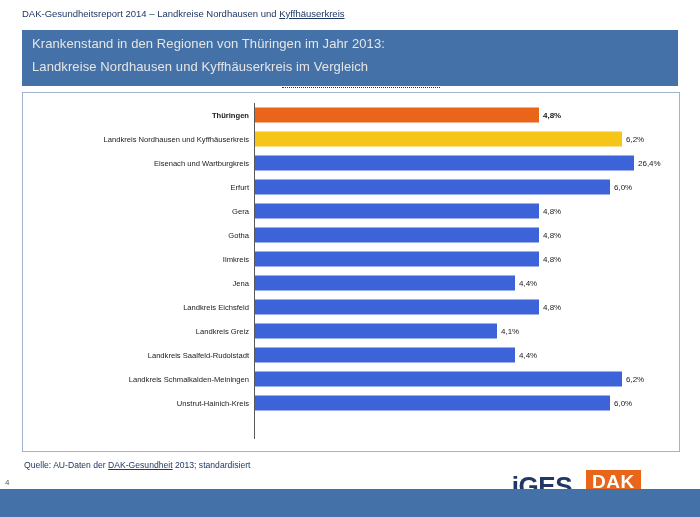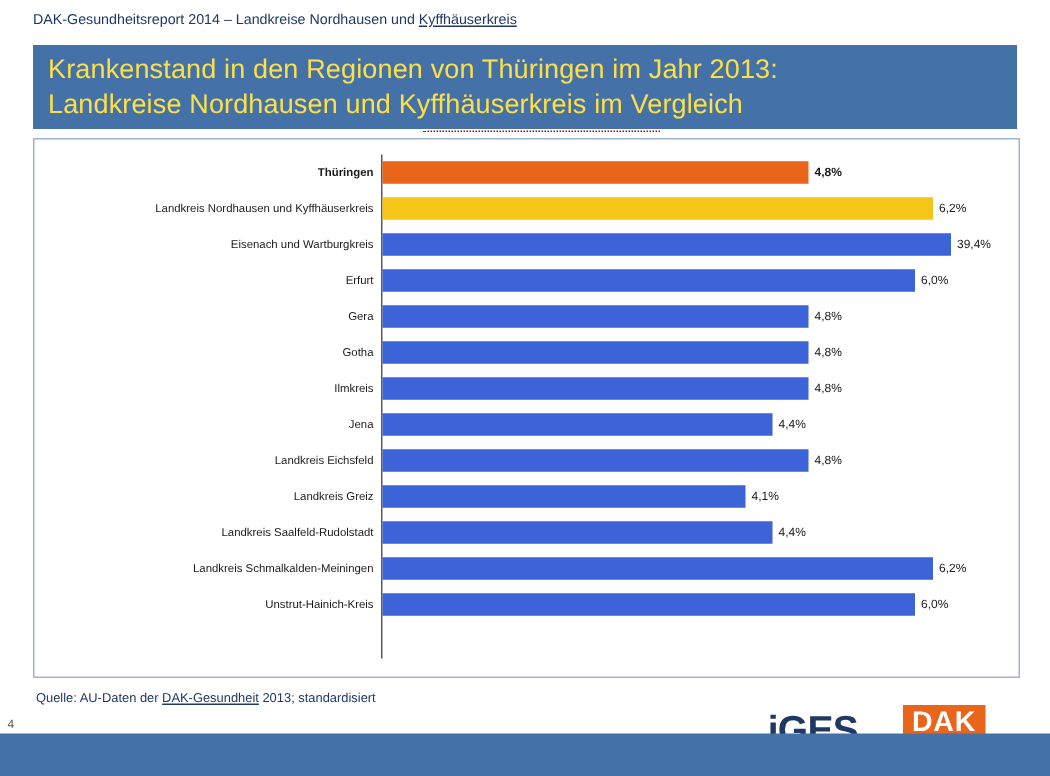--- a/index.html
+++ b/index.html
@@ -22,22 +22,22 @@
   }
   .top-header .link {
     color:#1f3864; text-decoration:underline;
   }
   
   .title-band {
     position:absolute; left:22px; top:30px; width:656px; height:56px;
     background:#4472a8;
   }
   .title-band .t1, .title-band .t2 {
-    position:absolute; left:10px; color:#fde047;
-    font-size:18px; letter-spacing:0.1px; white-space:nowrap;
+    position:absolute; left:10px; color:#e5e5e5;
+    font-size:13px; letter-spacing:0.1px; white-space:nowrap;
   }
   .title-band .t1 { top:6px; }
   .title-band .t2 { top:29px; }
   .title-underline {
     position:absolute; left:282px; top:86px; width:158px; height:1px;
     border-bottom:1px dotted #c00000;
   }
   
   .chart-frame {
     position:absolute; left:22px; top:92px; width:656px; height:358px;
@@ -88,21 +88,21 @@
     position:absolute; right:128px; top:473px;
     font-size:26px; font-weight:bold; color:#1f3864;
     letter-spacing:-0.5px; line-height:1;
   }
   .logo-dak {
     position:absolute; right:18px; top:470px; width:96px;
   }
   .logo-dak .dk {
     background:#e8651a; color:#ffffff; font-weight:bold;
     font-size:19px; line-height:19px; padding:2px 6px 3px 6px;
-    display:inline-block; letter-spacing:0.5px;margin-left:16px;
+    display:inline-block; letter-spacing:0.5px;
   }
   .logo-dak .sub {
     color:#e8651a; font-size:9.5px; margin-top:1px; letter-spacing:0.2px;
   }
 </style>
 </head>
 <body>
 
 <div class="slide">
 
@@ -126,21 +126,21 @@
             <div class="val" style="left: 284px;">4,8%</div>
           </div>
           <div class="row" style="top: 24px; height: 24px;">
             <div class="cat">Landkreis Nordhausen und Kyffhäuserkreis</div>
             <div class="bar yellow" style="width: 367px;"></div>
             <div class="val" style="left: 367px;">6,2%</div>
           </div>
           <div class="row" style="top: 48px; height: 24px;">
             <div class="cat">Eisenach und Wartburgkreis</div>
             <div class="bar" style="width: 379px;"></div>
-            <div class="val" style="left: 379px;">39,4%</div>
+            <div class="val" style="left: 379px;">26,4%</div>
           </div>
           <div class="row" style="top: 72px; height: 24px;">
             <div class="cat">Erfurt</div>
             <div class="bar" style="width: 355px;"></div>
             <div class="val" style="left: 355px;">6,0%</div>
           </div>
           <div class="row" style="top: 96px; height: 24px;">
             <div class="cat">Gera</div>
             <div class="bar" style="width: 284px;"></div>
             <div class="val" style="left: 284px;">4,8%</div>

